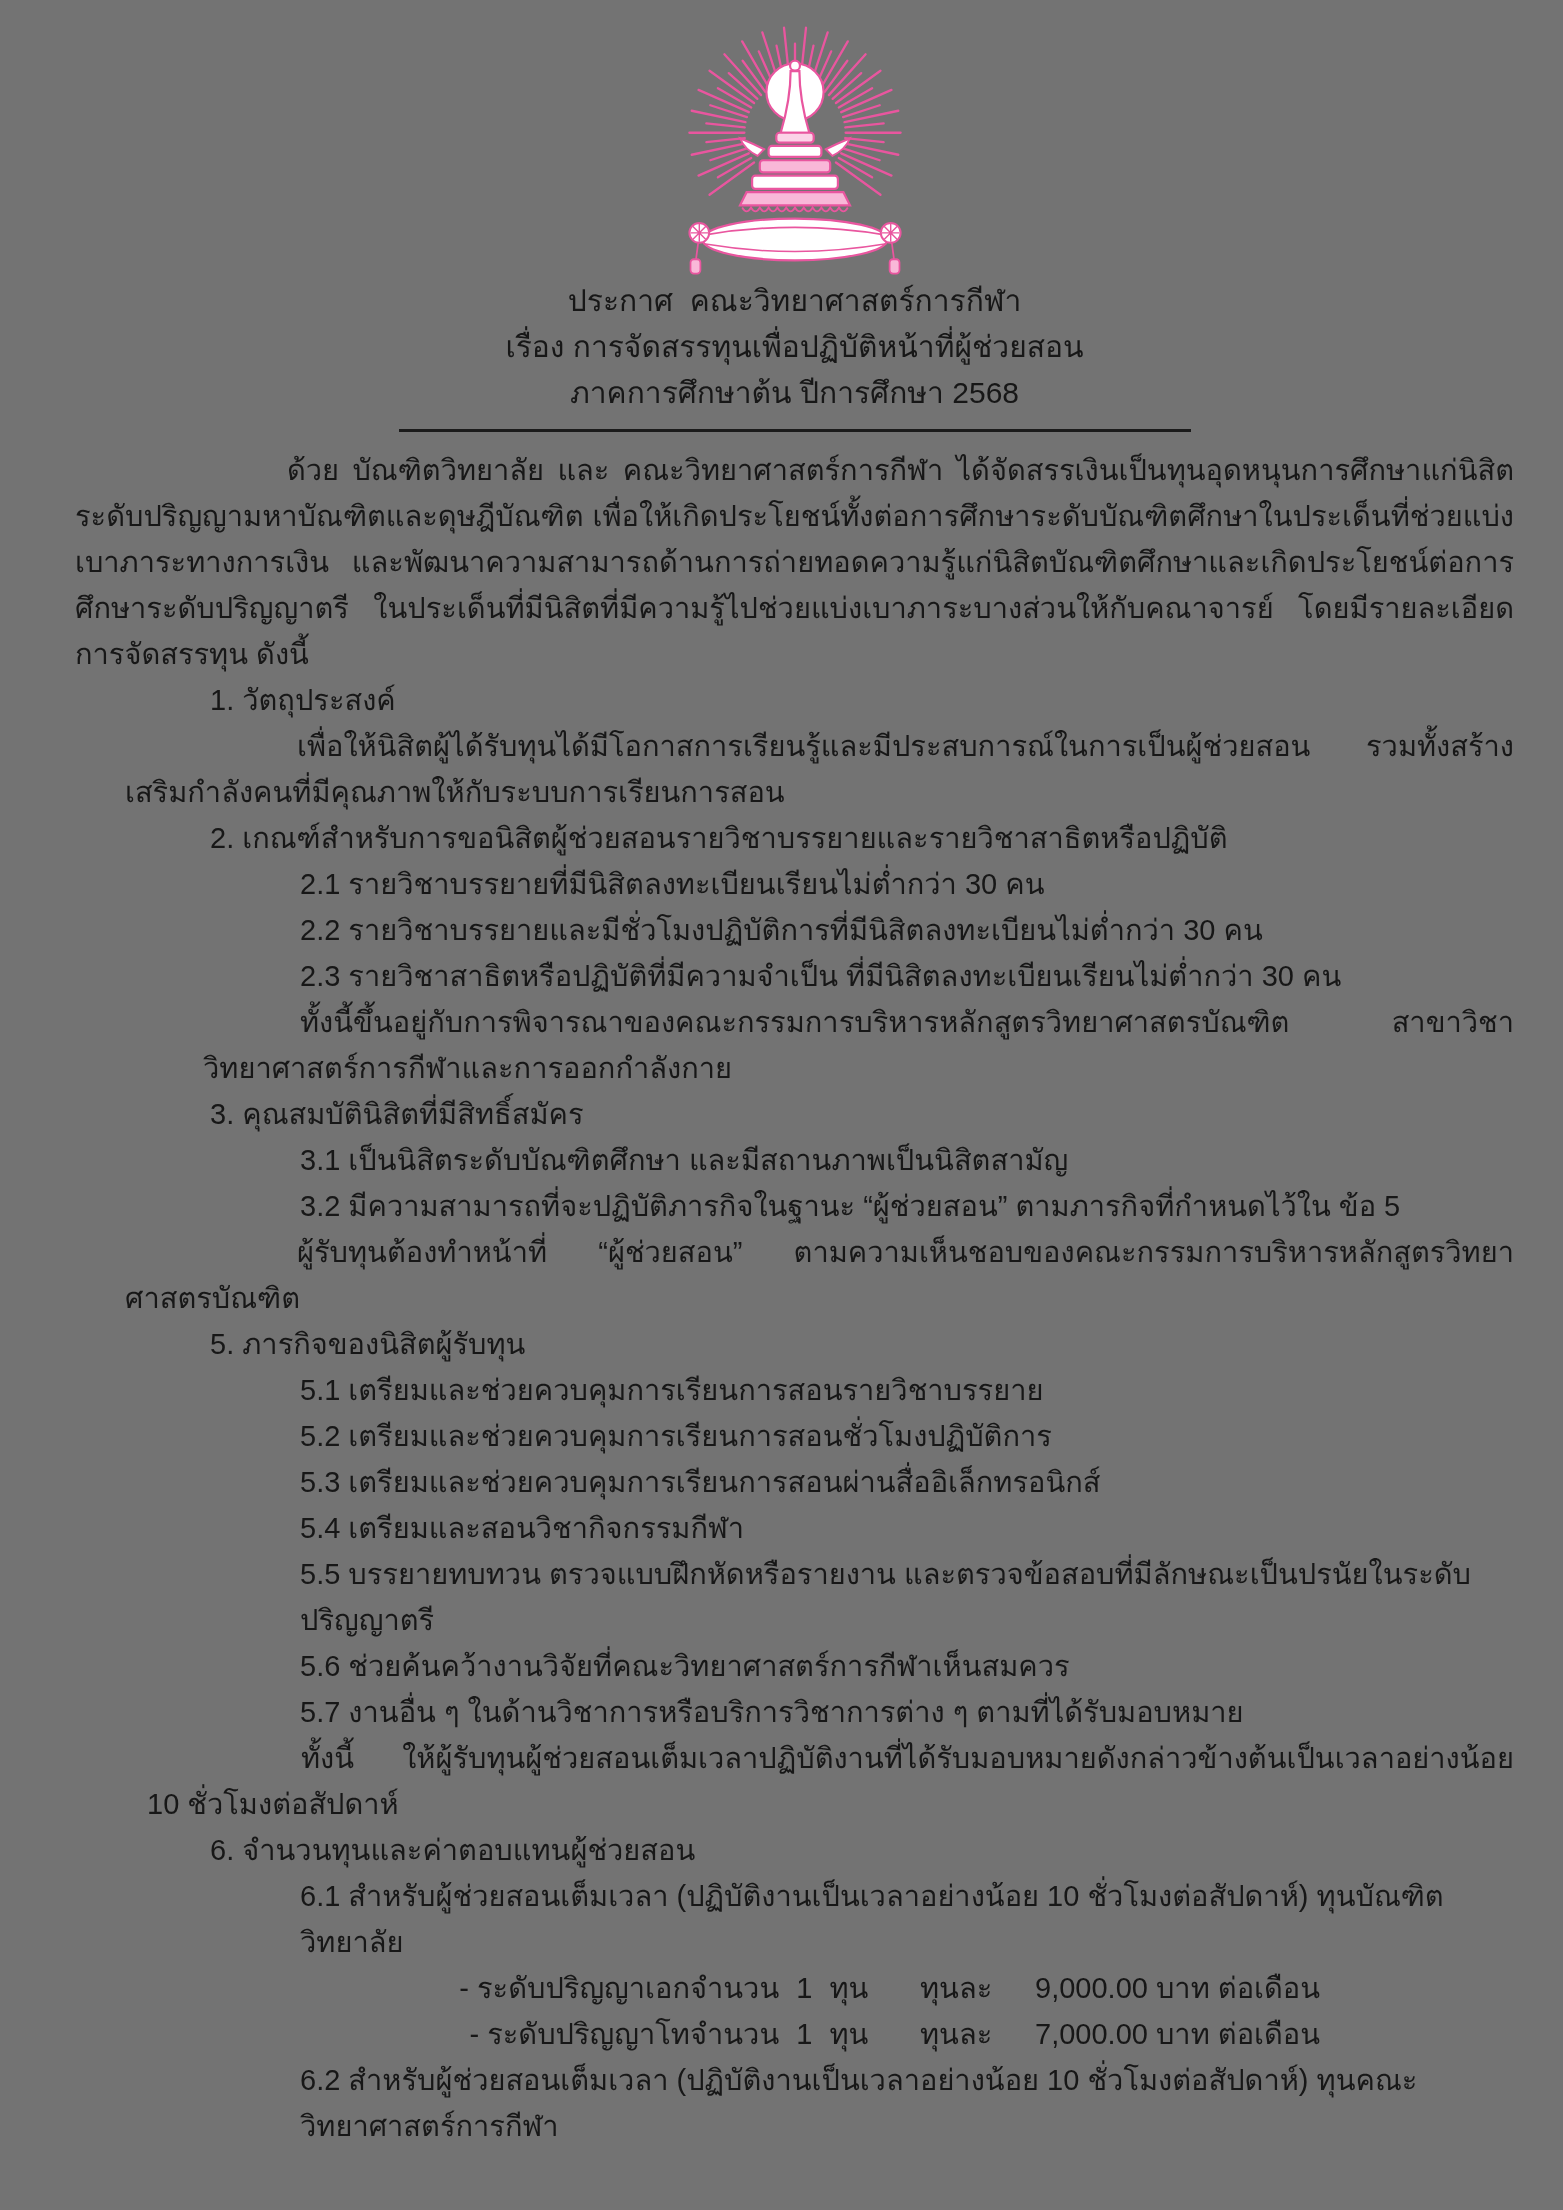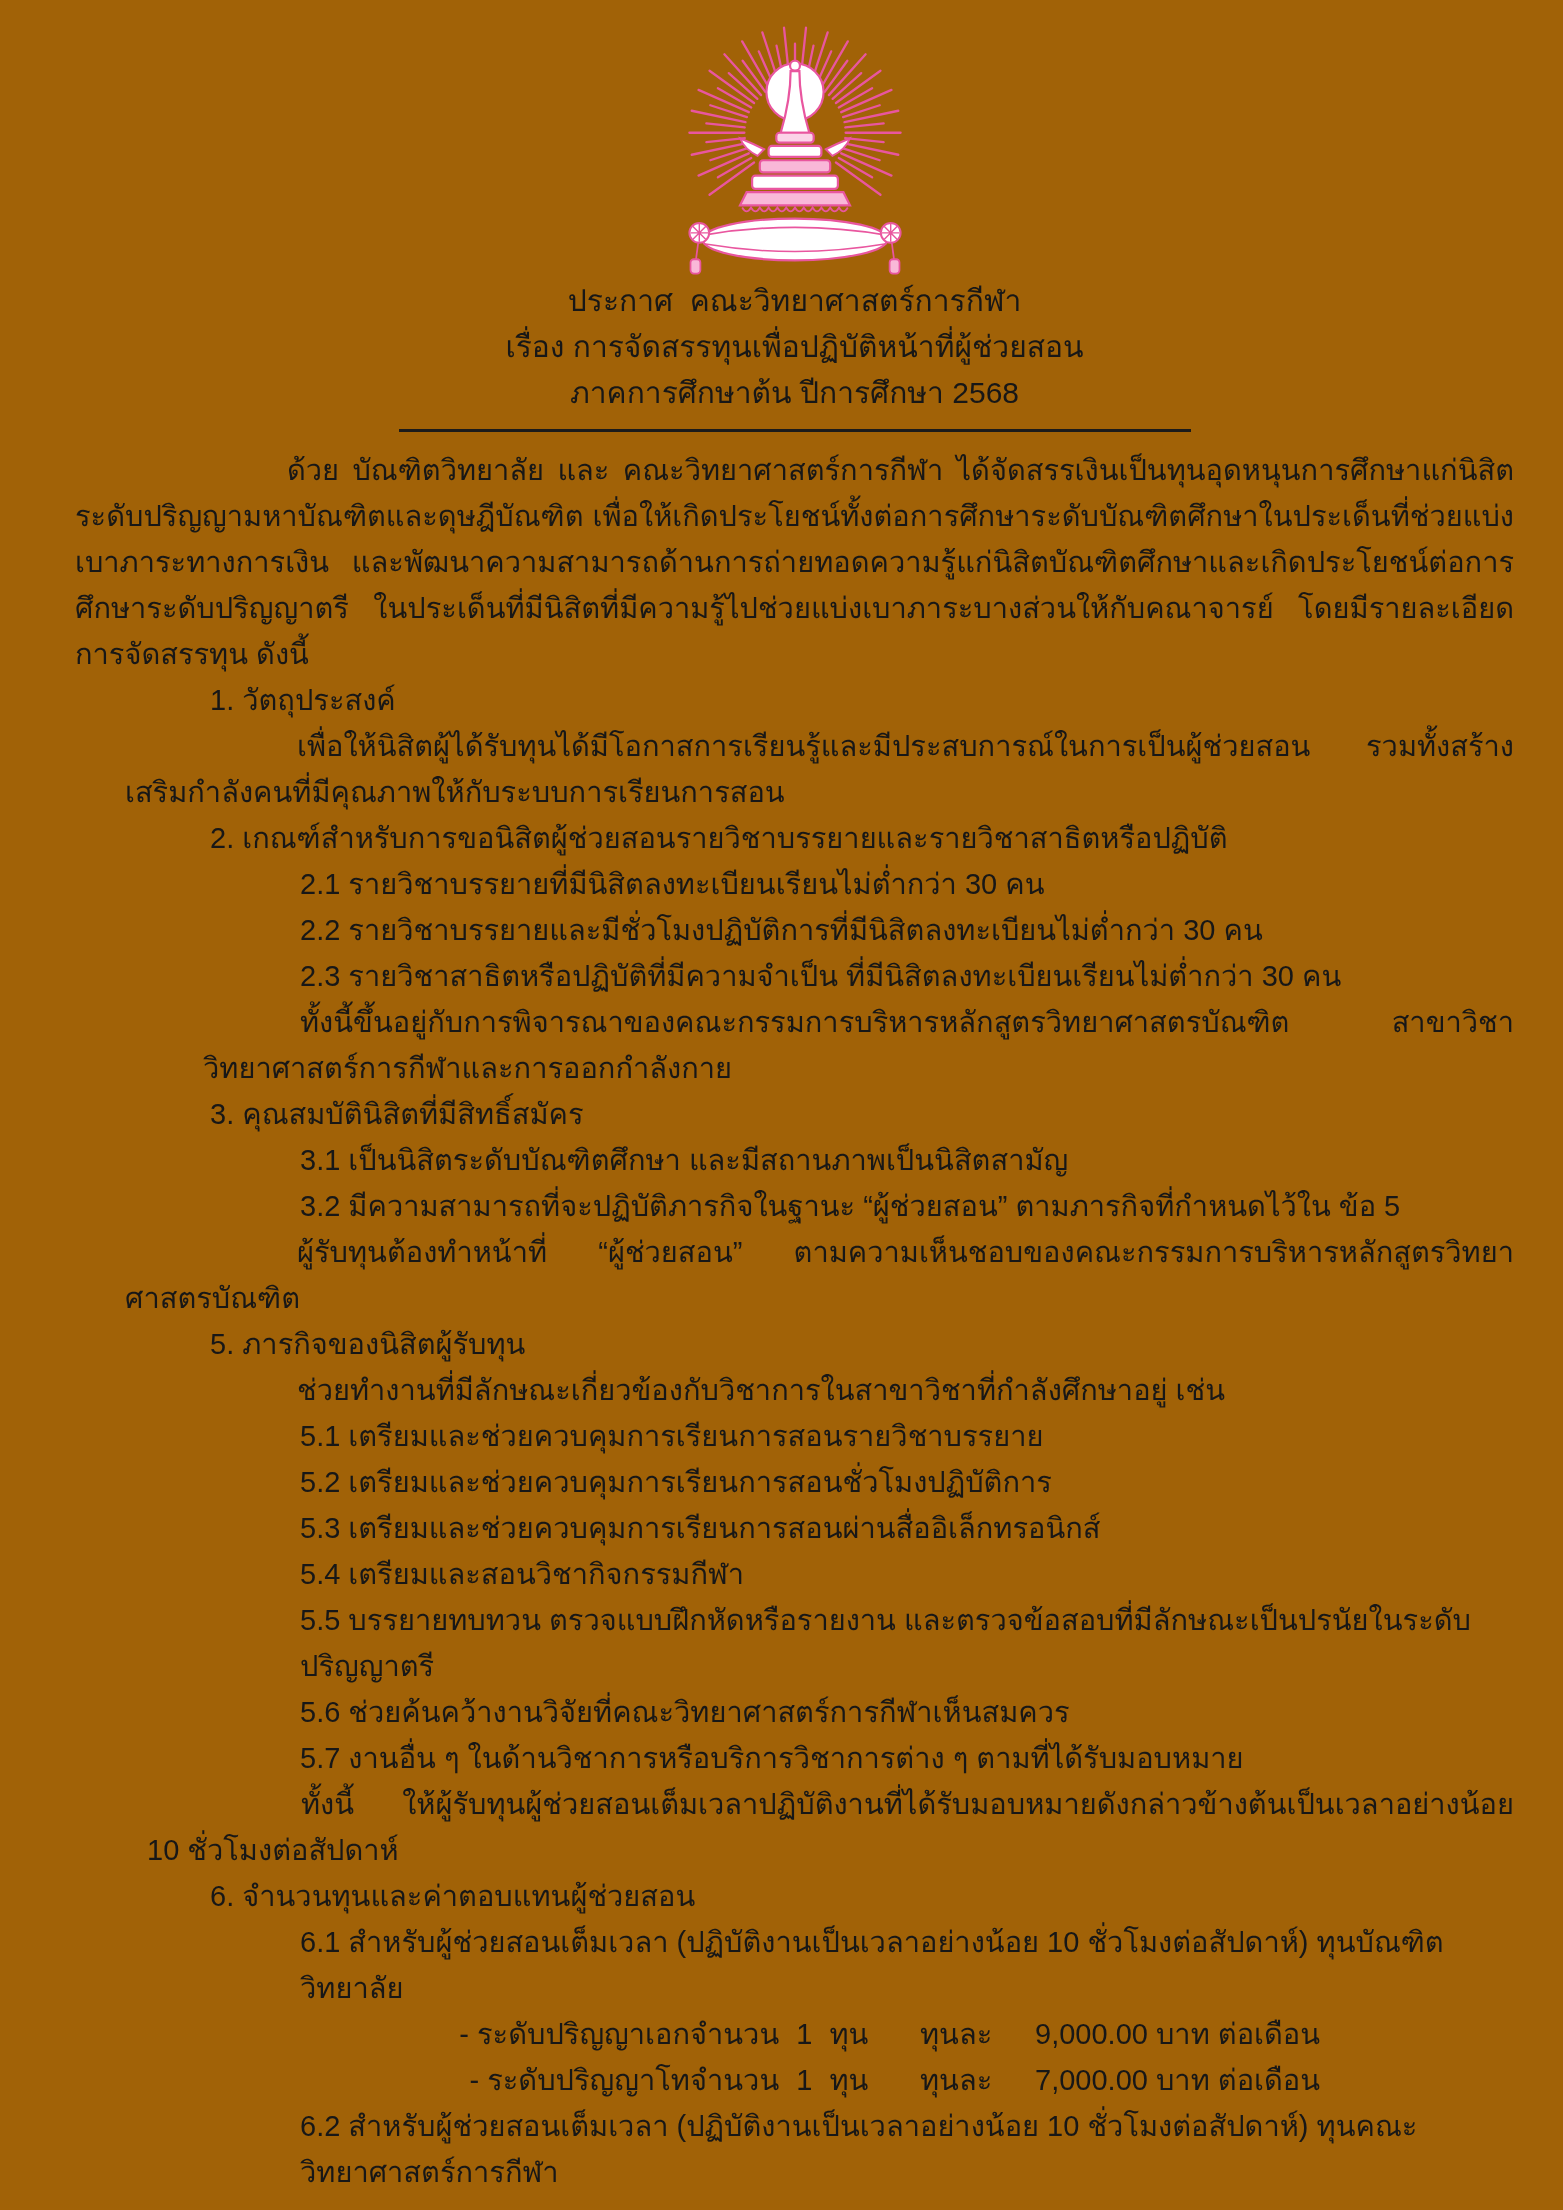--- a/index.html
+++ b/index.html
@@ -1,17 +1,17 @@
 <!DOCTYPE html>
 <html><head>
 <meta charset="utf-8">
 <style>
   html,body{margin:0;padding:0;background:#e9e9e9;}
   .page{
-    width:1563px;height:2210px;background:#a16207;margin:0 auto;
+    width:1563px;height:2210px;background:#737373;margin:0 auto;
     box-sizing:border-box;padding:26px 49px 0 75px;position:relative;
     font-family:"Liberation Sans","DejaVu Sans",sans-serif;color:#171717;
     overflow:hidden;
   }
   .header{text-align:center;}
   .logo-wrap{line-height:0;}
   .title-line{font-size:30px;line-height:46px;white-space:pre-wrap;}
   .rule{width:792px;border:0;border-top:3px solid #1b1b1b;margin:13px auto 15px auto;}
   .doc{font-size:29px;line-height:46px;}
   .doc > div{min-height:46px;}
@@ -126,21 +126,20 @@
       <div class="heading">2. เกณฑ์สำหรับการขอนิสิตผู้ช่วยสอนรายวิชาบรรยายและรายวิชาสาธิตหรือปฏิบัติ</div>
       <div class="item">2.1 รายวิชาบรรยายที่มีนิสิตลงทะเบียนเรียนไม่ต่ำกว่า 30 คน</div>
       <div class="item">2.2 รายวิชาบรรยายและมีชั่วโมงปฏิบัติการที่มีนิสิตลงทะเบียนไม่ต่ำกว่า 30 คน</div>
       <div class="item">2.3 รายวิชาสาธิตหรือปฏิบัติที่มีความจำเป็น ที่มีนิสิตลงทะเบียนเรียนไม่ต่ำกว่า 30 คน</div>
       <div class="p-note">ทั้งนี้ขึ้นอยู่กับการพิจารณาของคณะกรรมการบริหารหลักสูตรวิทยาศาสตรบัณฑิต สาขาวิชาวิทยาศาสตร์การกีฬาและการออกกำลังกาย</div>
       <div class="heading">3. คุณสมบัตินิสิตที่มีสิทธิ์สมัคร</div>
       <div class="item">3.1 เป็นนิสิตระดับบัณฑิตศึกษา และมีสถานภาพเป็นนิสิตสามัญ</div>
       <div class="item">3.2 มีความสามารถที่จะปฏิบัติภารกิจในฐานะ “ผู้ช่วยสอน” ตามภารกิจที่กำหนดไว้ใน ข้อ 5</div>
       <div class="p-body">ผู้รับทุนต้องทำหน้าที่ “ผู้ช่วยสอน” ตามความเห็นชอบของคณะกรรมการบริหารหลักสูตรวิทยาศาสตรบัณฑิต</div>
       <div class="heading">5. ภารกิจของนิสิตผู้รับทุน</div>
-      <div class="p-body">ช่วยทำงานที่มีลักษณะเกี่ยวข้องกับวิชาการในสาขาวิชาที่กำลังศึกษาอยู่ เช่น</div>
       <div class="item">5.1 เตรียมและช่วยควบคุมการเรียนการสอนรายวิชาบรรยาย</div>
       <div class="item">5.2 เตรียมและช่วยควบคุมการเรียนการสอนชั่วโมงปฏิบัติการ</div>
       <div class="item">5.3 เตรียมและช่วยควบคุมการเรียนการสอนผ่านสื่ออิเล็กทรอนิกส์</div>
       <div class="item">5.4 เตรียมและสอนวิชากิจกรรมกีฬา</div>
       <div class="item">5.5 บรรยายทบทวน ตรวจแบบฝึกหัดหรือรายงาน และตรวจข้อสอบที่มีลักษณะเป็นปรนัยในระดับปริญญาตรี</div>
       <div class="item">5.6 ช่วยค้นคว้างานวิจัยที่คณะวิทยาศาสตร์การกีฬาเห็นสมควร</div>
       <div class="item">5.7 งานอื่น ๆ ในด้านวิชาการหรือบริการวิชาการต่าง ๆ ตามที่ได้รับมอบหมาย</div>
       <div class="p-note2">ทั้งนี้ ให้ผู้รับทุนผู้ช่วยสอนเต็มเวลาปฏิบัติงานที่ได้รับมอบหมายดังกล่าวข้างต้นเป็นเวลาอย่างน้อย 10 ชั่วโมงต่อสัปดาห์</div>
       <div class="heading">6. จำนวนทุนและค่าตอบแทนผู้ช่วยสอน</div>
       <div class="item">6.1 สำหรับผู้ช่วยสอนเต็มเวลา (ปฏิบัติงานเป็นเวลาอย่างน้อย 10 ชั่วโมงต่อสัปดาห์) ทุนบัณฑิตวิทยาลัย</div>

